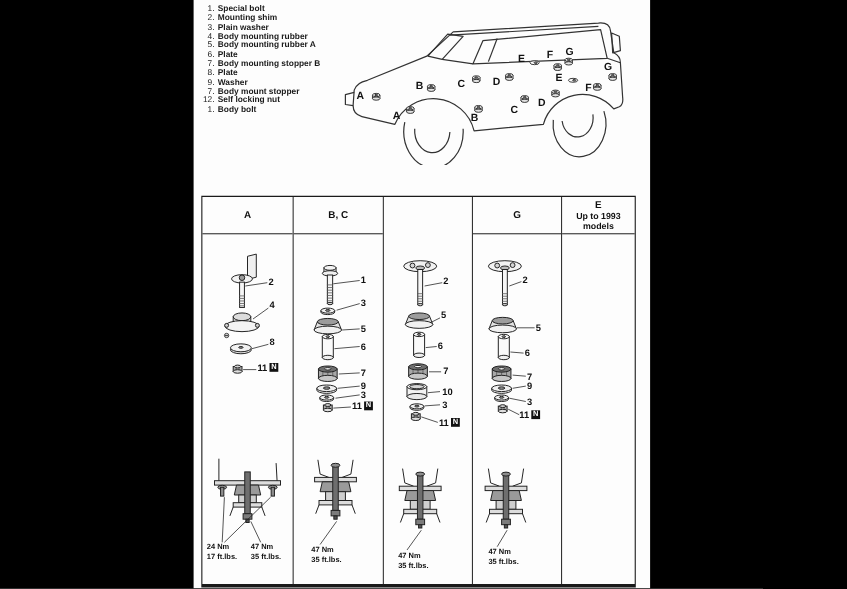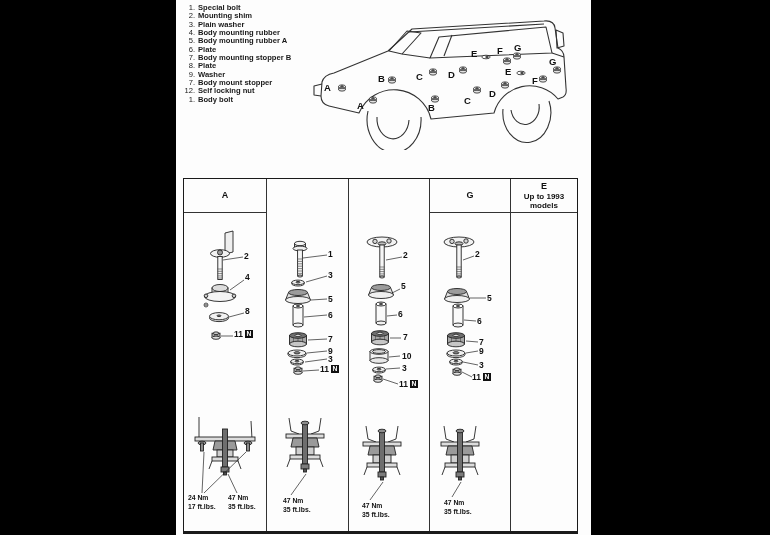--- a/index.html
+++ b/index.html
@@ -318,20 +318,23 @@
             <div>17 ft.lbs.</div>
         </div>
         <div class="tq" style="left:44px;top:281px">
           <div>47 Nm</div>
             <div>35 ft.lbs.</div>
         </div>
       </div>
     </div>
 
     <div class="col c1">
+      <div class="hdr">
+          <span>B, C</span>
+        </div>
       <div class="cbody">
         <svg width="82" height="321" viewBox="0 0 82 321">
           <g stroke="#222" stroke-width=".7">
             <use href="#p-bolt1" transform="translate(33,29)"></use>
             <line x1="36" y1="45" x2="60" y2="42"></line>
             <use href="#p-washer3" transform="translate(31,67)"></use>
             <line x1="39" y1="69" x2="60" y2="63"></line>
             <use href="#p-dome5" transform="translate(31,77)"></use>
             <line x1="44" y1="87" x2="60" y2="86"></line>
             <use href="#p-spacer6" transform="translate(31,91)"></use>

